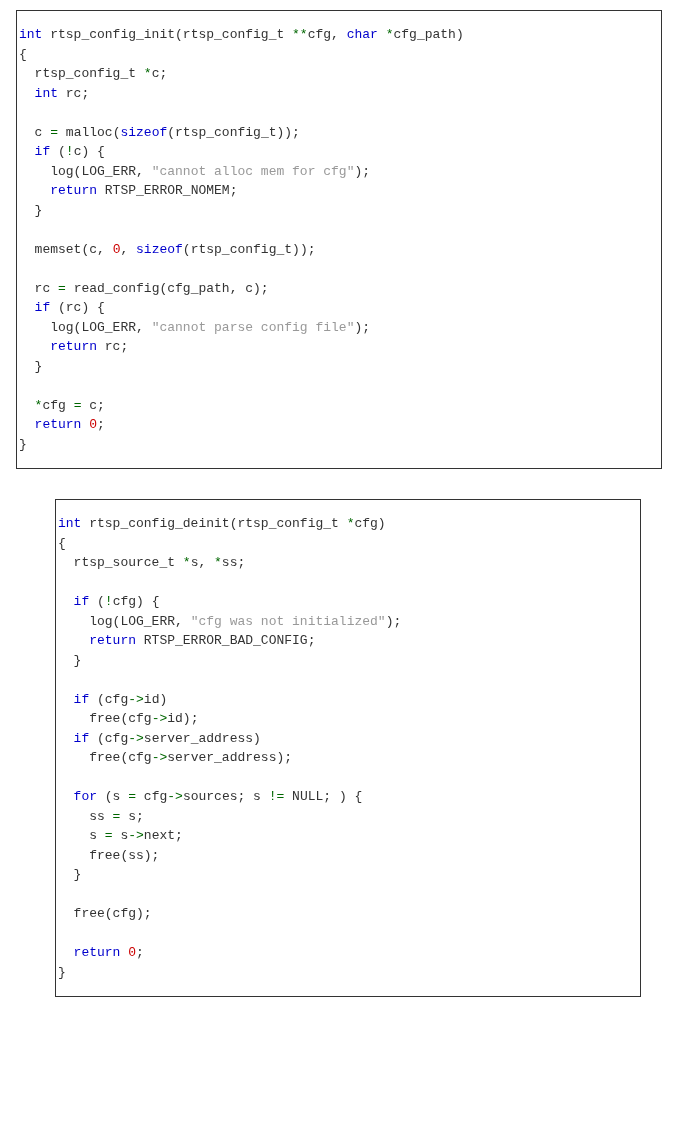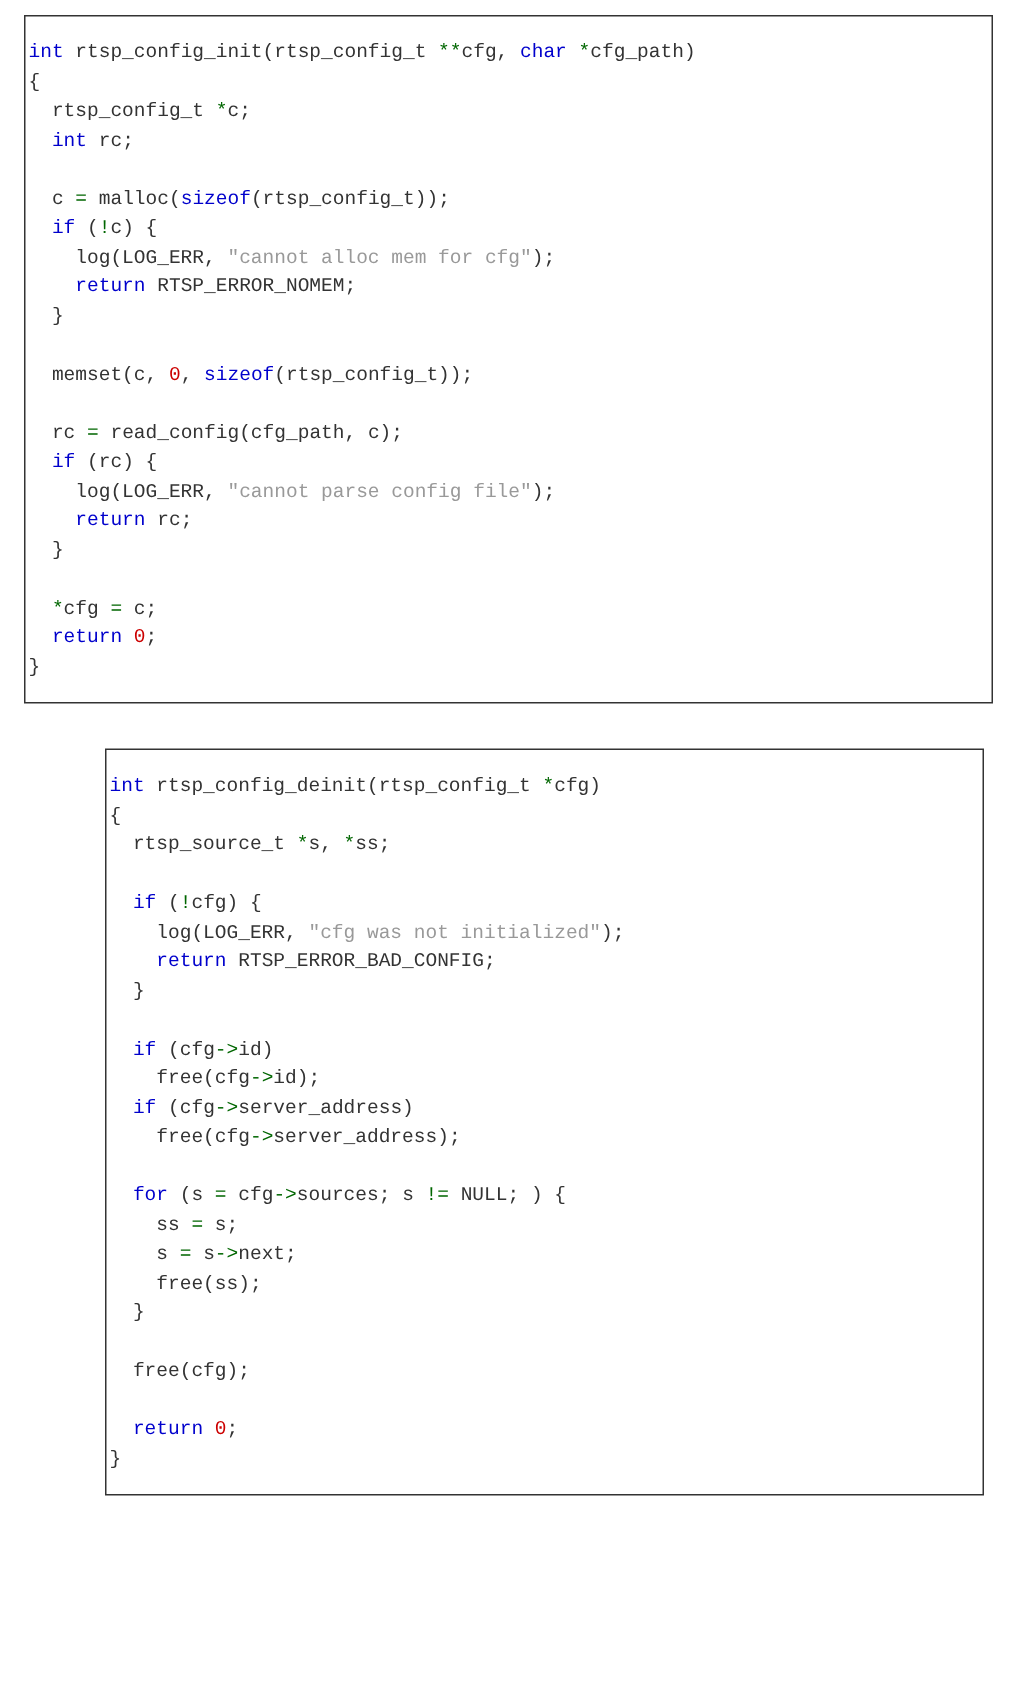--- a/index.html
+++ b/index.html
@@ -15,21 +15,21 @@
       padding: 14px 2px;
       background: #fff;
       white-space: pre;
       margin-bottom: 30px;
     }
     .box1 {
       margin-left: 6px;
       width: 640px;
     }
     .box2 {
-      margin-left: 60px;
+      margin-left: 45px;
       width: 580px;
     }
     .kw { color: #0000cc; }
     .num { color: #cc0000; }
     .str { color: #999999; }
     .op { color: #006600; }
     .txt { color: #333333; }
   </style>
 </head>
 <body>

